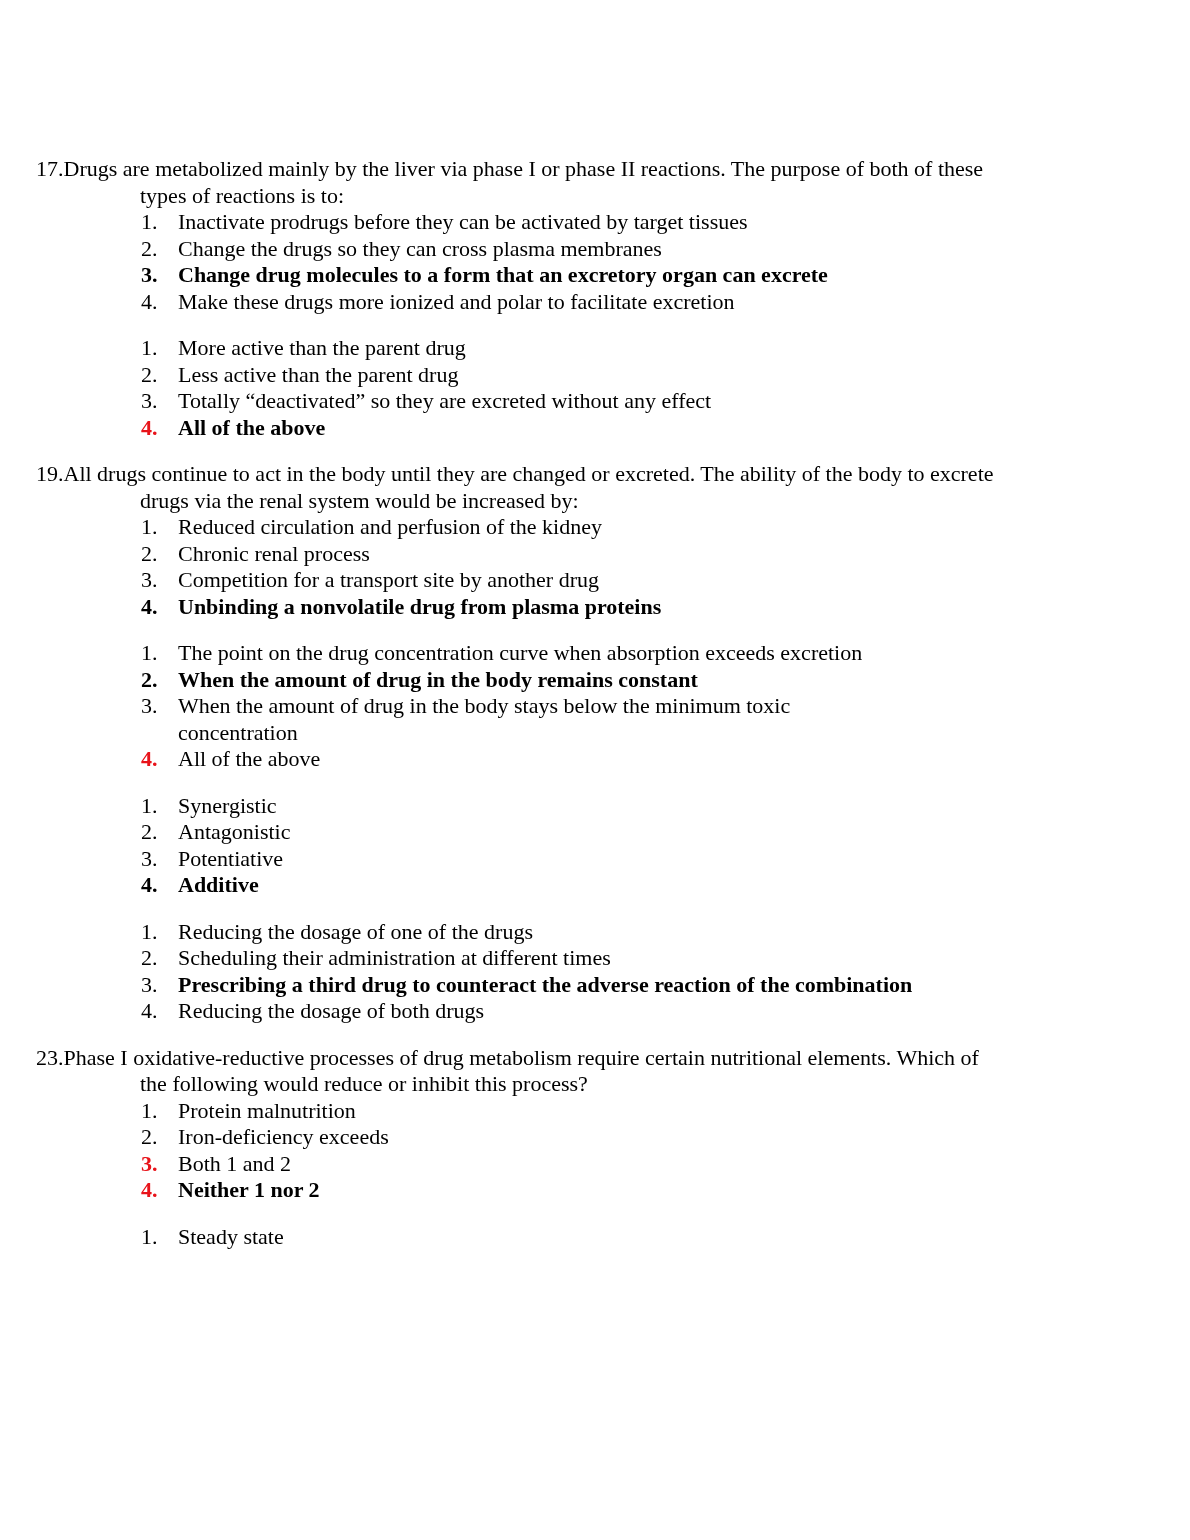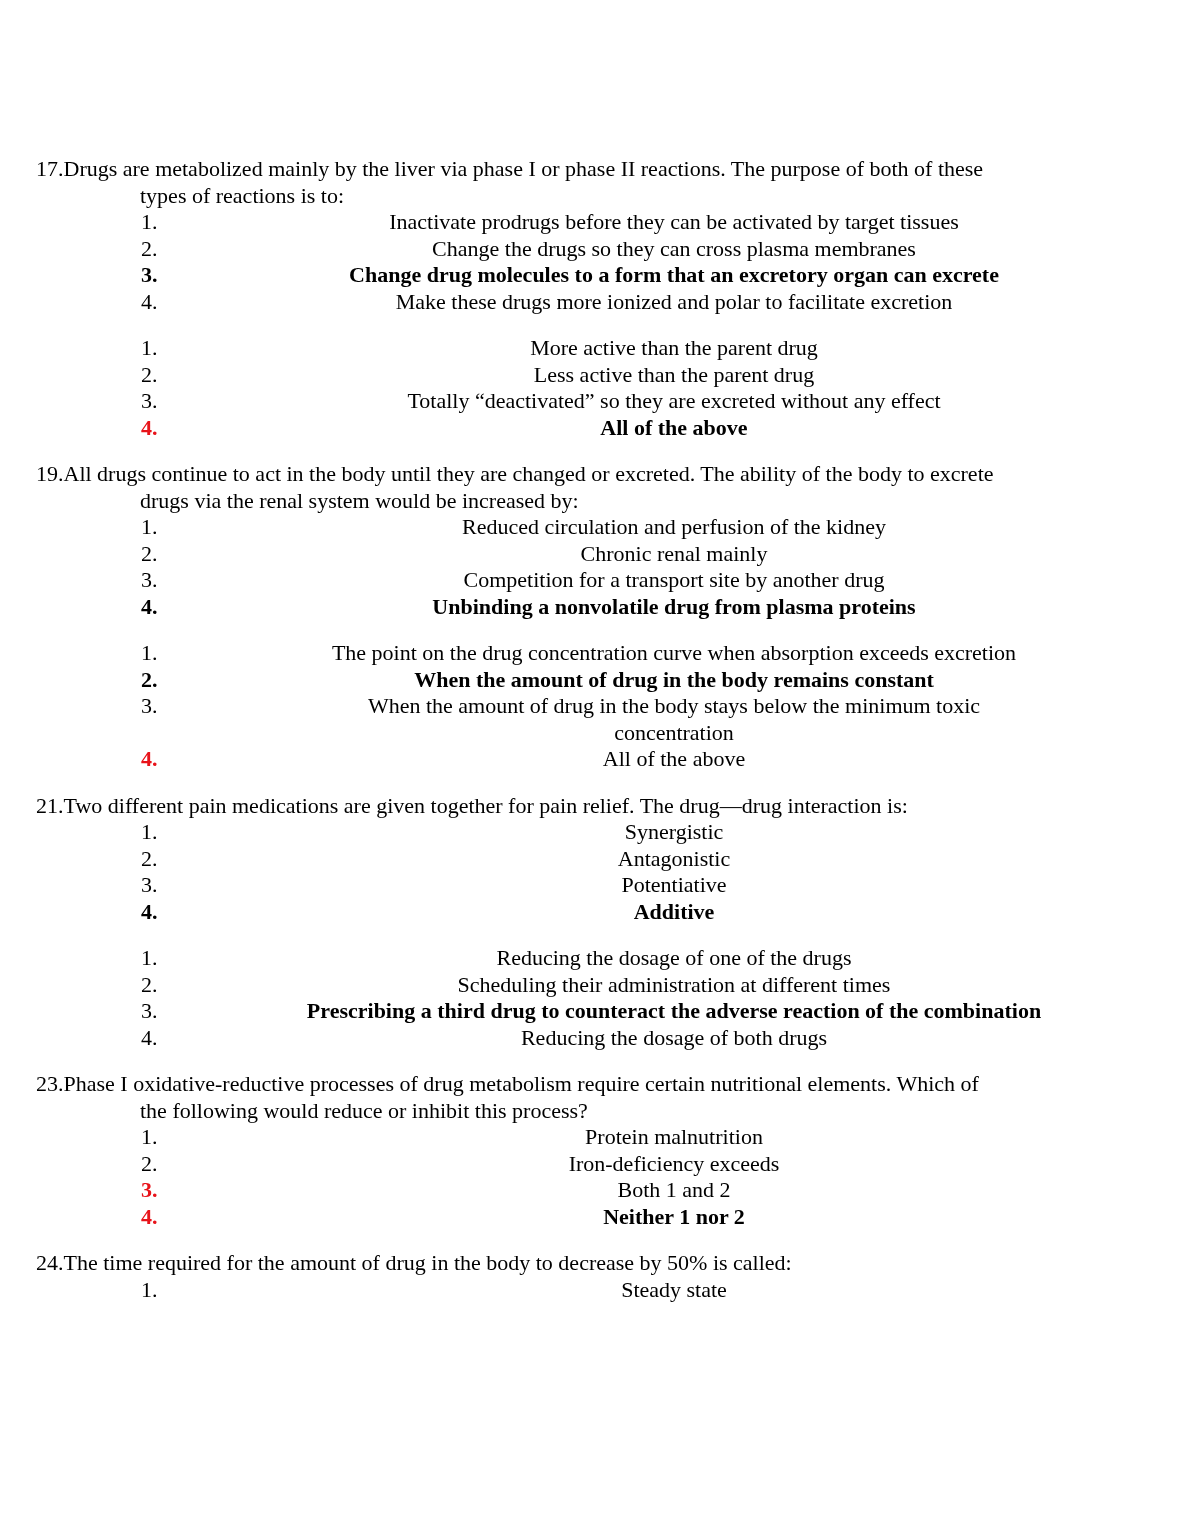--- a/index.html
+++ b/index.html
@@ -37,21 +37,20 @@
     display: flex;
     margin-left: 105px;
   }
   .option .onum {
     flex: 0 0 37px;
     width: 37px;
   }
   .option .otext {
     flex: 1 1 auto;
     white-space: pre-wrap;
-    text-align: center;
   }
   .bold { font-weight: bold; }
   .rednum { font-weight: bold; }
 </style>
 </head>
 <body>
 
 <div class="page" id="page-root">
     <div class="question">
       <p class="stem"><span>17.</span><span class="qtext">Drugs are metabolized mainly by the liver via phase I or phase II reactions. The purpose of both of these
@@ -93,21 +92,21 @@
     </div>
     <div class="question">
       <p class="stem"><span>19.</span><span class="qtext">All drugs continue to act in the body until they are changed or excreted. The ability of the body to excrete
 drugs via the renal system would be increased by:</span></p>
       <div class="option">
         <span class="onum">1.</span>
         <span class="otext">Reduced circulation and perfusion of the kidney</span>
       </div>
       <div class="option">
         <span class="onum">2.</span>
-        <span class="otext">Chronic renal mainly</span>
+        <span class="otext">Chronic renal process</span>
       </div>
       <div class="option">
         <span class="onum">3.</span>
         <span class="otext">Competition for a transport site by another drug</span>
       </div>
       <div class="option">
         <span class="onum bold">4.</span>
         <span class="otext bold">Unbinding a nonvolatile drug from plasma proteins</span>
       </div>
     </div>
@@ -124,21 +123,20 @@
         <span class="onum">3.</span>
         <span class="otext">When the amount of drug in the body stays below the minimum toxic
 concentration</span>
       </div>
       <div class="option">
         <span class="onum rednum" style="color: rgb(232, 19, 26);">4.</span>
         <span class="otext">All of the above</span>
       </div>
     </div>
     <div class="question">
-      <p class="stem"><span>21.</span><span class="qtext">Two different pain medications are given together for pain relief. The drug—drug interaction is:</span></p>
       <div class="option">
         <span class="onum">1.</span>
         <span class="otext">Synergistic</span>
       </div>
       <div class="option">
         <span class="onum">2.</span>
         <span class="otext">Antagonistic</span>
       </div>
       <div class="option">
         <span class="onum">3.</span>
@@ -181,19 +179,18 @@
       <div class="option">
         <span class="onum rednum" style="color: rgb(232, 19, 26);">3.</span>
         <span class="otext">Both 1 and 2</span>
       </div>
       <div class="option">
         <span class="onum rednum" style="color: rgb(232, 19, 26);">4.</span>
         <span class="otext bold">Neither 1 nor 2</span>
       </div>
     </div>
     <div class="question">
-      <p class="stem"><span>24.</span><span class="qtext">The time required for the amount of drug in the body to decrease by 50% is called:</span></p>
       <div class="option">
         <span class="onum">1.</span>
         <span class="otext">Steady state</span>
       </div>
     </div>
   </div>
 
 </body></html>

